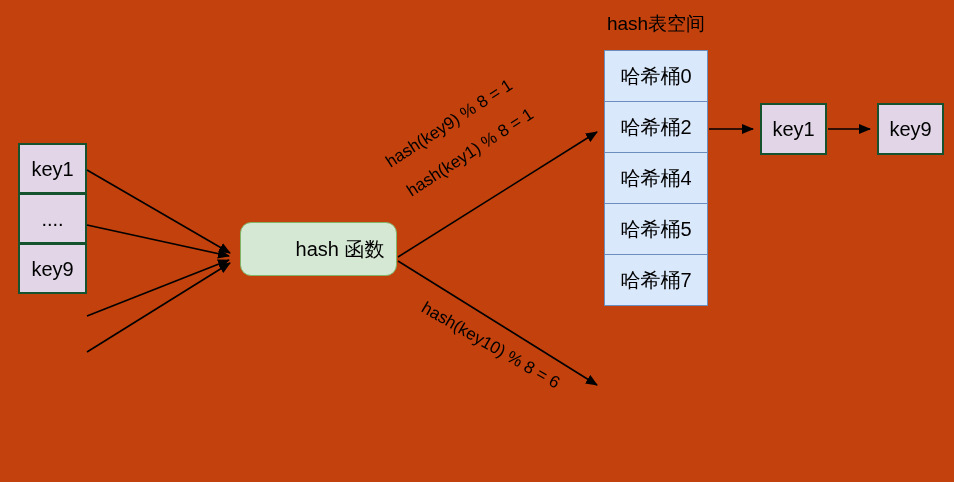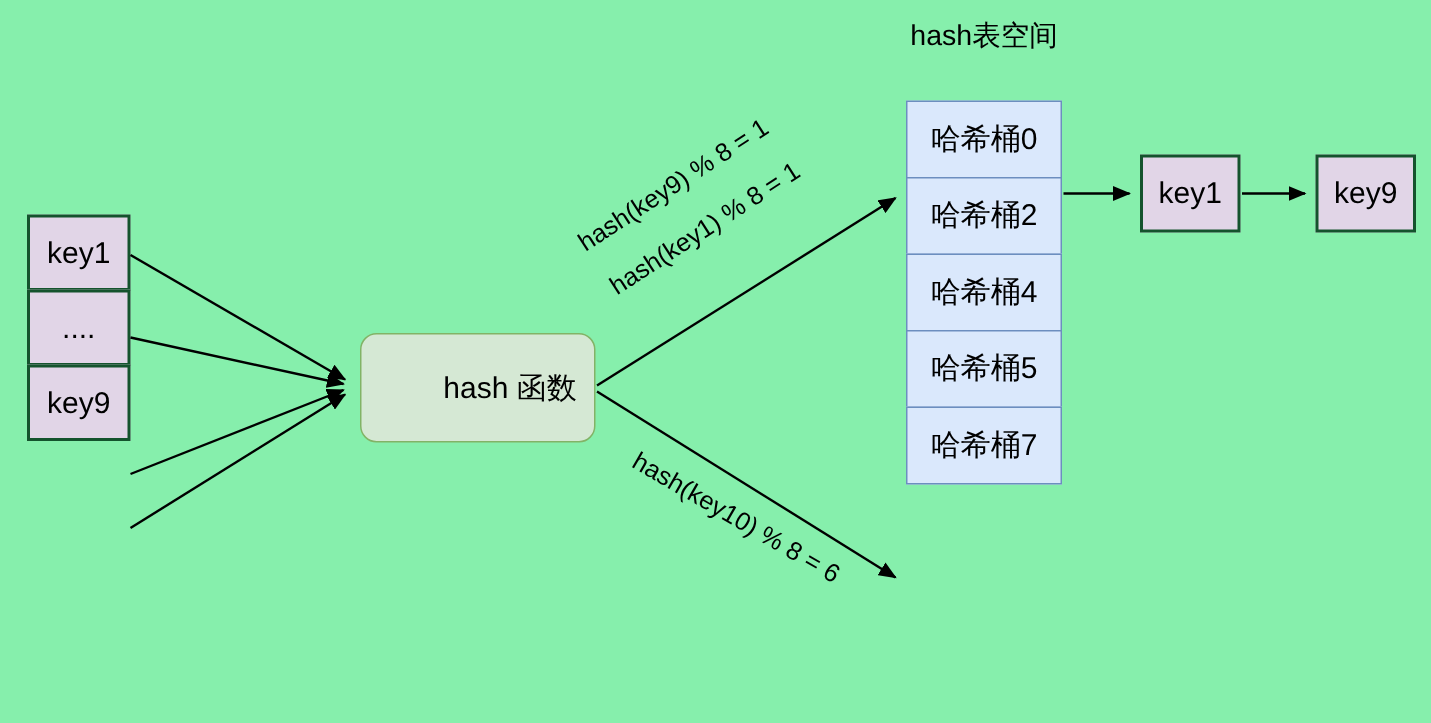--- a/index.html
+++ b/index.html
@@ -1,33 +1,33 @@
 <!DOCTYPE html>
 <html><head>
 <meta charset="utf-8">
 <style>
   html,body{margin:0;padding:0;background:#ffffff;}
   .canvas{
-    position:relative;width:954px;height:482px;background:#86efac;
+    position:relative;width:954px;height:482px;background:#c2410c;
     font-family:"Liberation Sans","DejaVu Sans",sans-serif;color:#000;overflow:hidden;
   }
   .cell{
     box-sizing:border-box;display:flex;align-items:center;justify-content:center;
     font-size:20px;line-height:1;white-space:nowrap;
   }
   .purple{background:#E1D5E7;border:2px solid #14532d;}
   .blue{background:#DAE8FC;border:1px solid #6C8EBF;}
   .key-col{position:absolute;left:18px;top:143px;width:69px;}
   .key-col .cell{height:51px;margin-top:-1px;}
   .key-col .cell:first-child{margin-top:0;}
   .bucket-col{position:absolute;left:604px;top:50px;width:104px;}
   .bucket-col .cell{height:52px;margin-top:-1px;}
-  .bucket-col .cell:first-child{margin-top:17px;}
+  .bucket-col .cell:first-child{margin-top:0;}
   .hash-box{
-    position:absolute;left:240px;top:222px;width:157px;height:73px;box-sizing:border-box;
+    position:absolute;left:240px;top:222px;width:157px;height:54px;box-sizing:border-box;
     background:#D5E8D4;border:1px solid #82B366;border-radius:11px;
     display:flex;align-items:center;justify-content:center;font-size:20px;white-space:nowrap;padding-left:43px;
   }
   .chain-node{position:absolute;width:67px;height:52px;}
   .node-key1{left:760px;top:103px;}
   .node-key9{left:877px;top:103px;}
   .title{
     position:absolute;left:596px;top:11px;width:120px;text-align:center;
     font-size:19px;white-space:nowrap;
   }

